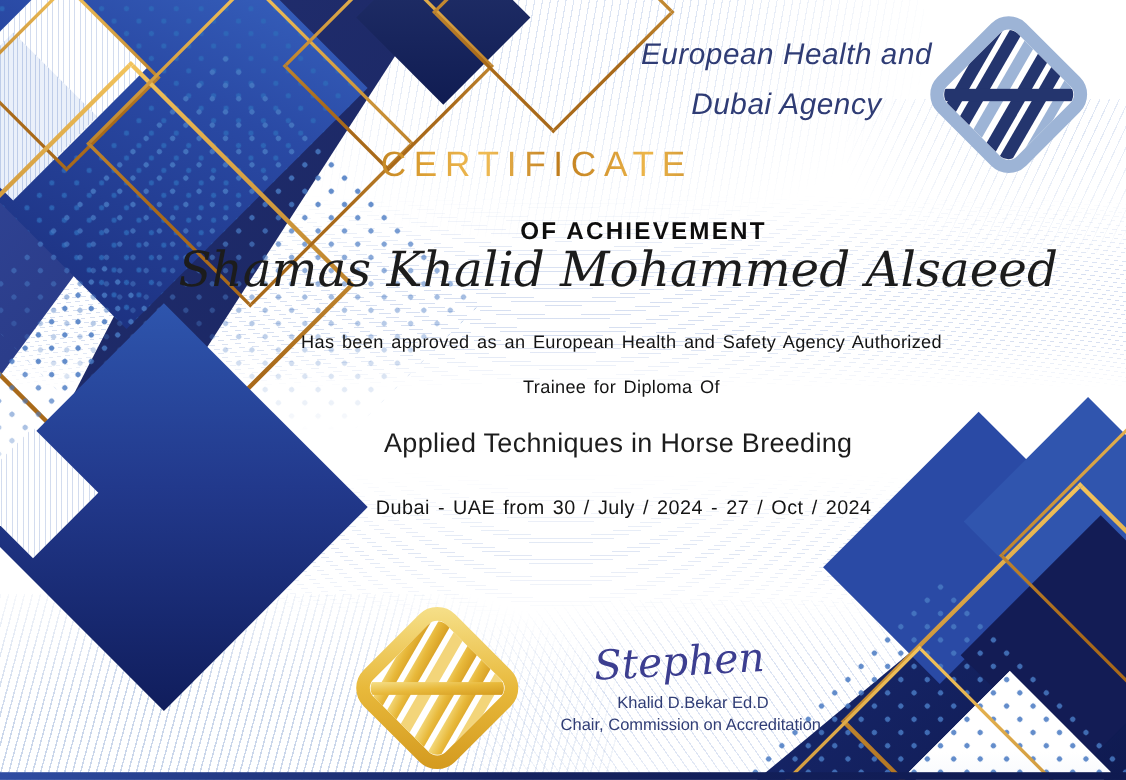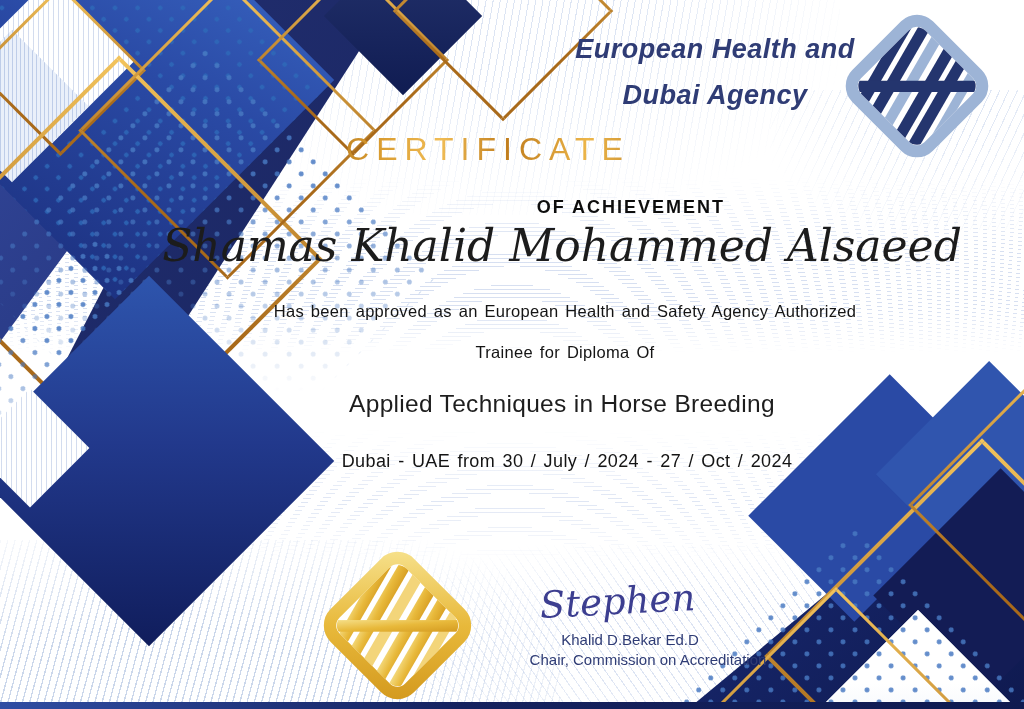--- a/index.html
+++ b/index.html
@@ -93,45 +93,45 @@
   .gb1{left:828px;top:502px;width:300px;height:300px;border-width:4px;}
   .gb2{left:703px;top:642px;width:260px;height:260px;}
   .gb3{left:957px;top:387px;width:230px;height:230px;}
   .bottom-strip{left:0;right:0;bottom:0;height:7px;
     background:linear-gradient(90deg,#2f4da3,#15225f 45%,#0f1a50);}
 
   
   .txt{position:absolute;z-index:3;text-align:center;}
   .org-header{left:545px;top:26px;width:340px;
     font-style:italic;font-size:27px;line-height:46px;letter-spacing:.5px;
-    color:var(--header-text,#2f3c75);font-weight:bold;}
+    color:var(--header-text,#2f3c75);}
   .cert-title{left:288px;top:131px;width:400px;
     font-size:32px;font-weight:400;letter-spacing:7px;
     color:#c8861f;
     background:linear-gradient(92deg,#9e6418 0%,#d89a2e 22%,#f0bc55 38%,#c07d1d 55%,#edb64a 75%,#ad6f1a 100%);
     -webkit-background-clip:text;background-clip:text;-webkit-text-fill-color:transparent;}
   .cert-sub{left:445px;top:197px;width:280px;
-    font-size:18px;font-weight:700;letter-spacing:2px;color:#0d0d0d;text-align:right;}
+    font-size:22px;font-weight:700;letter-spacing:2px;color:#0d0d0d;}
   .recipient{left:62px;top:220px;width:1000px;
     font-family:"DejaVu Serif",serif;font-style:italic;
     font-size:44px;color:#1c1c1c;}
   .approval1{left:65px;top:302px;width:1000px;
     font-size:16.5px;letter-spacing:.3px;word-spacing:2px;color:var(--body-text,#141414);}
   .approval2{left:65px;top:343px;width:1000px;
     font-size:16.5px;letter-spacing:.3px;word-spacing:2px;color:var(--body-text,#141414);}
   .diploma{left:62px;top:390px;width:1000px;
     font-size:24.5px;letter-spacing:.3px;color:#1d1d1d;}
   .dateline{left:67px;top:451px;width:1000px;
     font-size:18px;letter-spacing:.4px;word-spacing:2px;color:var(--body-text,#141414);}
   .sig-script{left:500px;top:580px;width:235px;
     font-family:"DejaVu Serif",serif;font-style:italic;
     font-size:37px;color:var(--signature-blue,#3c3e90);transform:rotate(-3deg);}
   .sig-name{left:480px;top:631px;width:300px;
     font-size:15px;color:var(--header-text,#2c3a74);}
-  .sig-title{left:480px;top:651px;width:336px;
+  .sig-title{left:460px;top:651px;width:336px;
     font-size:15px;color:var(--header-text,#2c3a74);}
 
   .logo-wrap{z-index:3;}
 </style>
 </head>
 <body>
 
 <div class="stage">
 
   <div class="abs fan-top"></div>

